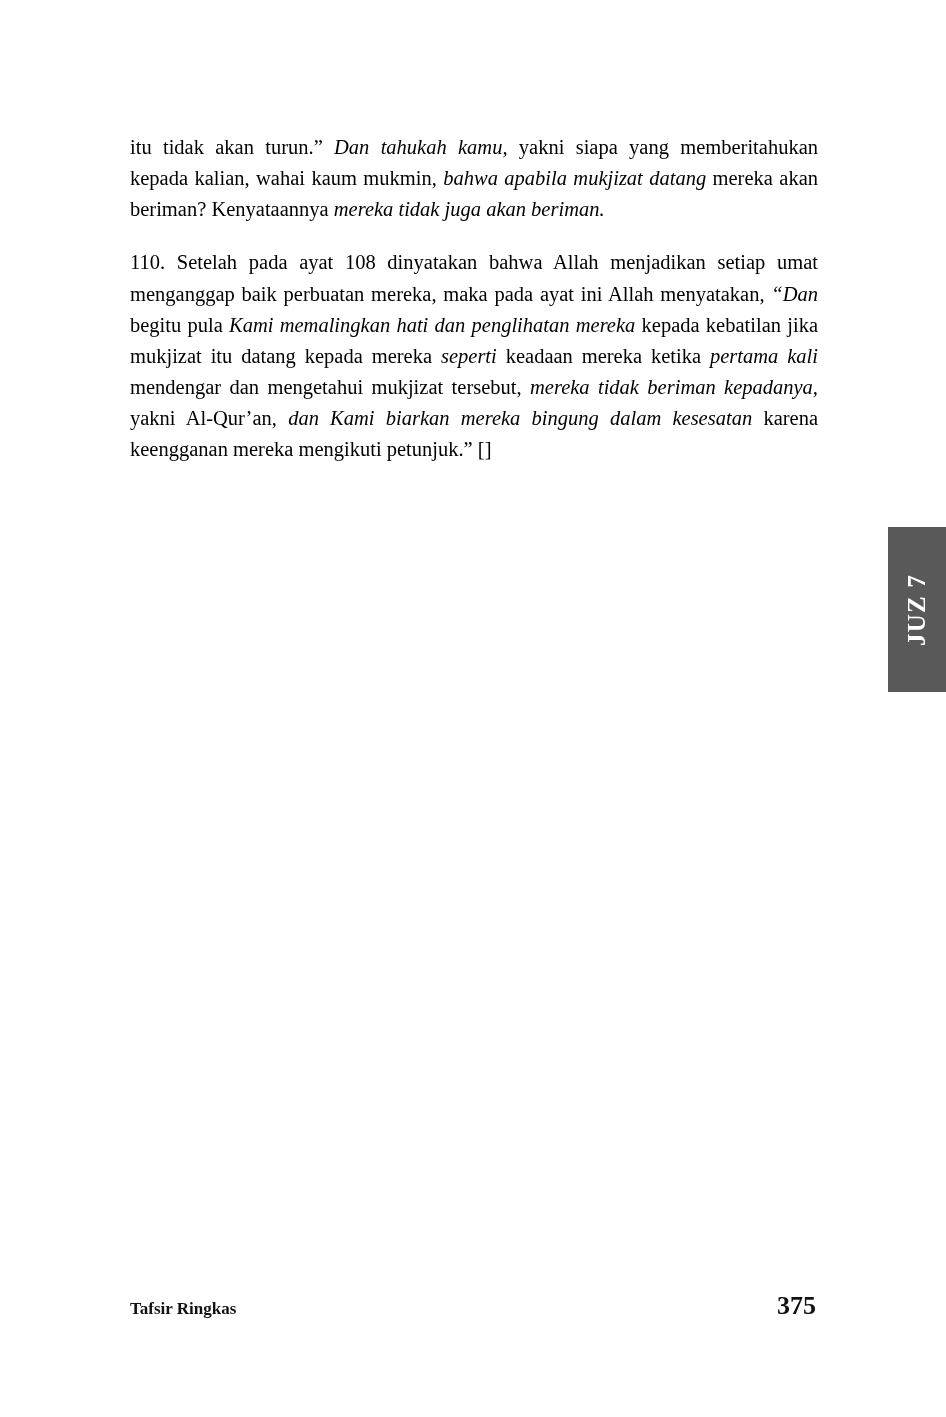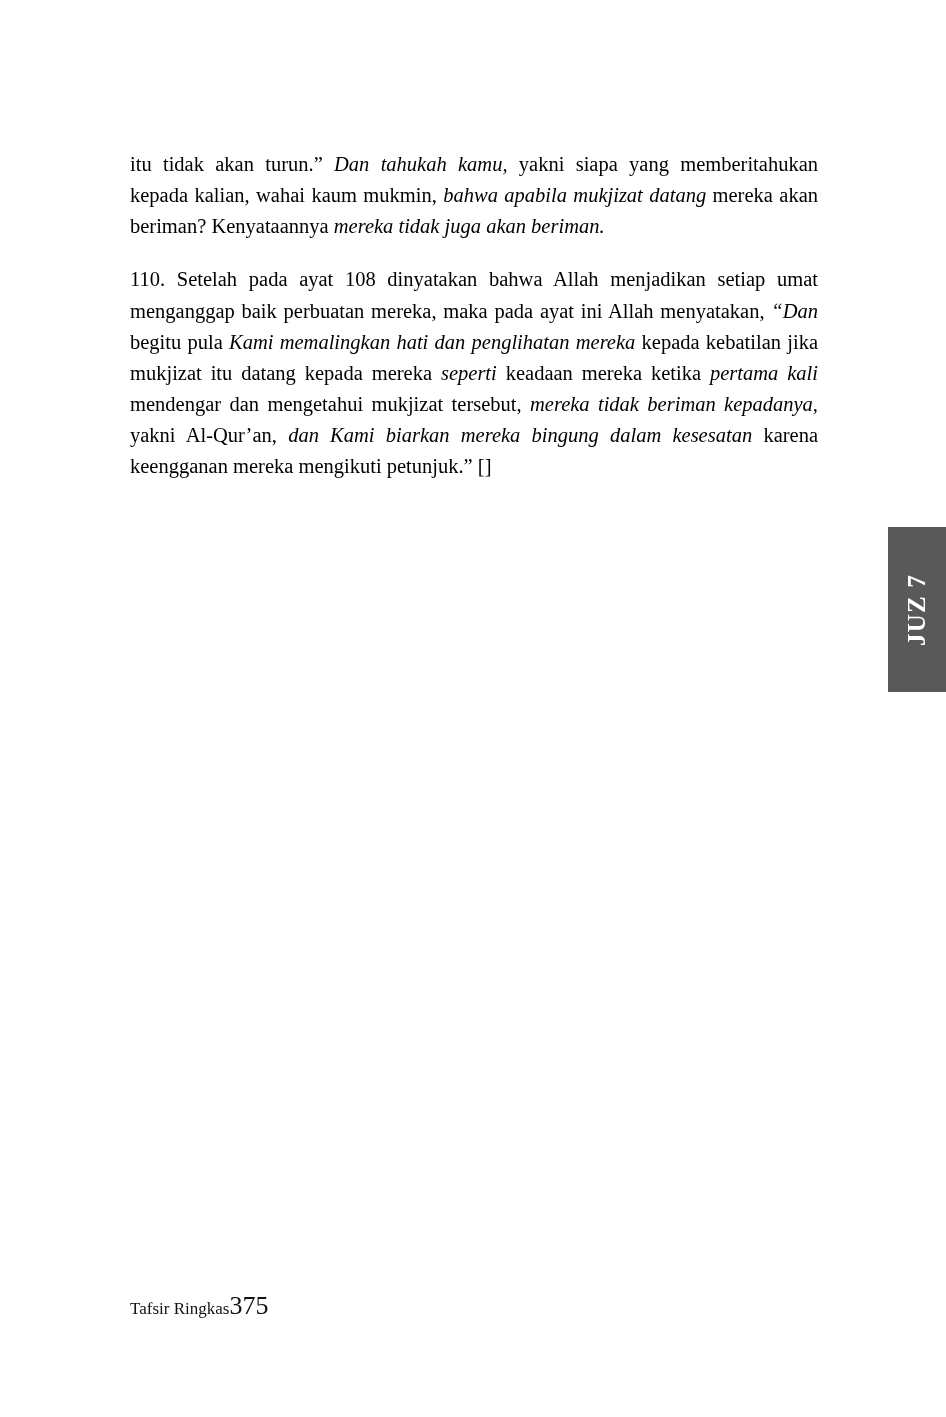--- a/index.html
+++ b/index.html
@@ -22,21 +22,21 @@
   }
 
   .content {
     position: absolute;
     left: 130px;
     top: 132px;
     width: 688px;
   }
 
   p.para {
-    margin: 17px 0 0 0;
+    margin: 0 0 0 0;
     font-size: 20.5px;
     line-height: 1.52;
     text-align: justify;
     text-justify: inter-word;
     hyphens: manual;
   }
 
   p.para + p.para {
     margin-top: 22px;
   }
@@ -72,20 +72,22 @@
     font-weight: 700;
   }
 
   .footer {
     position: absolute;
     left: 130px;
     right: 130px;
     bottom: 96px;
     display: flex;
     align-items: baseline;
+    justify-content: space-between;
+    font-weight: bold;
   }
 
   .footer-label {
     font-size: 17px;
     font-family: "Liberation Serif", serif;
     color: #111111;
   }
 
   .footer-page {
     font-size: 26px;

